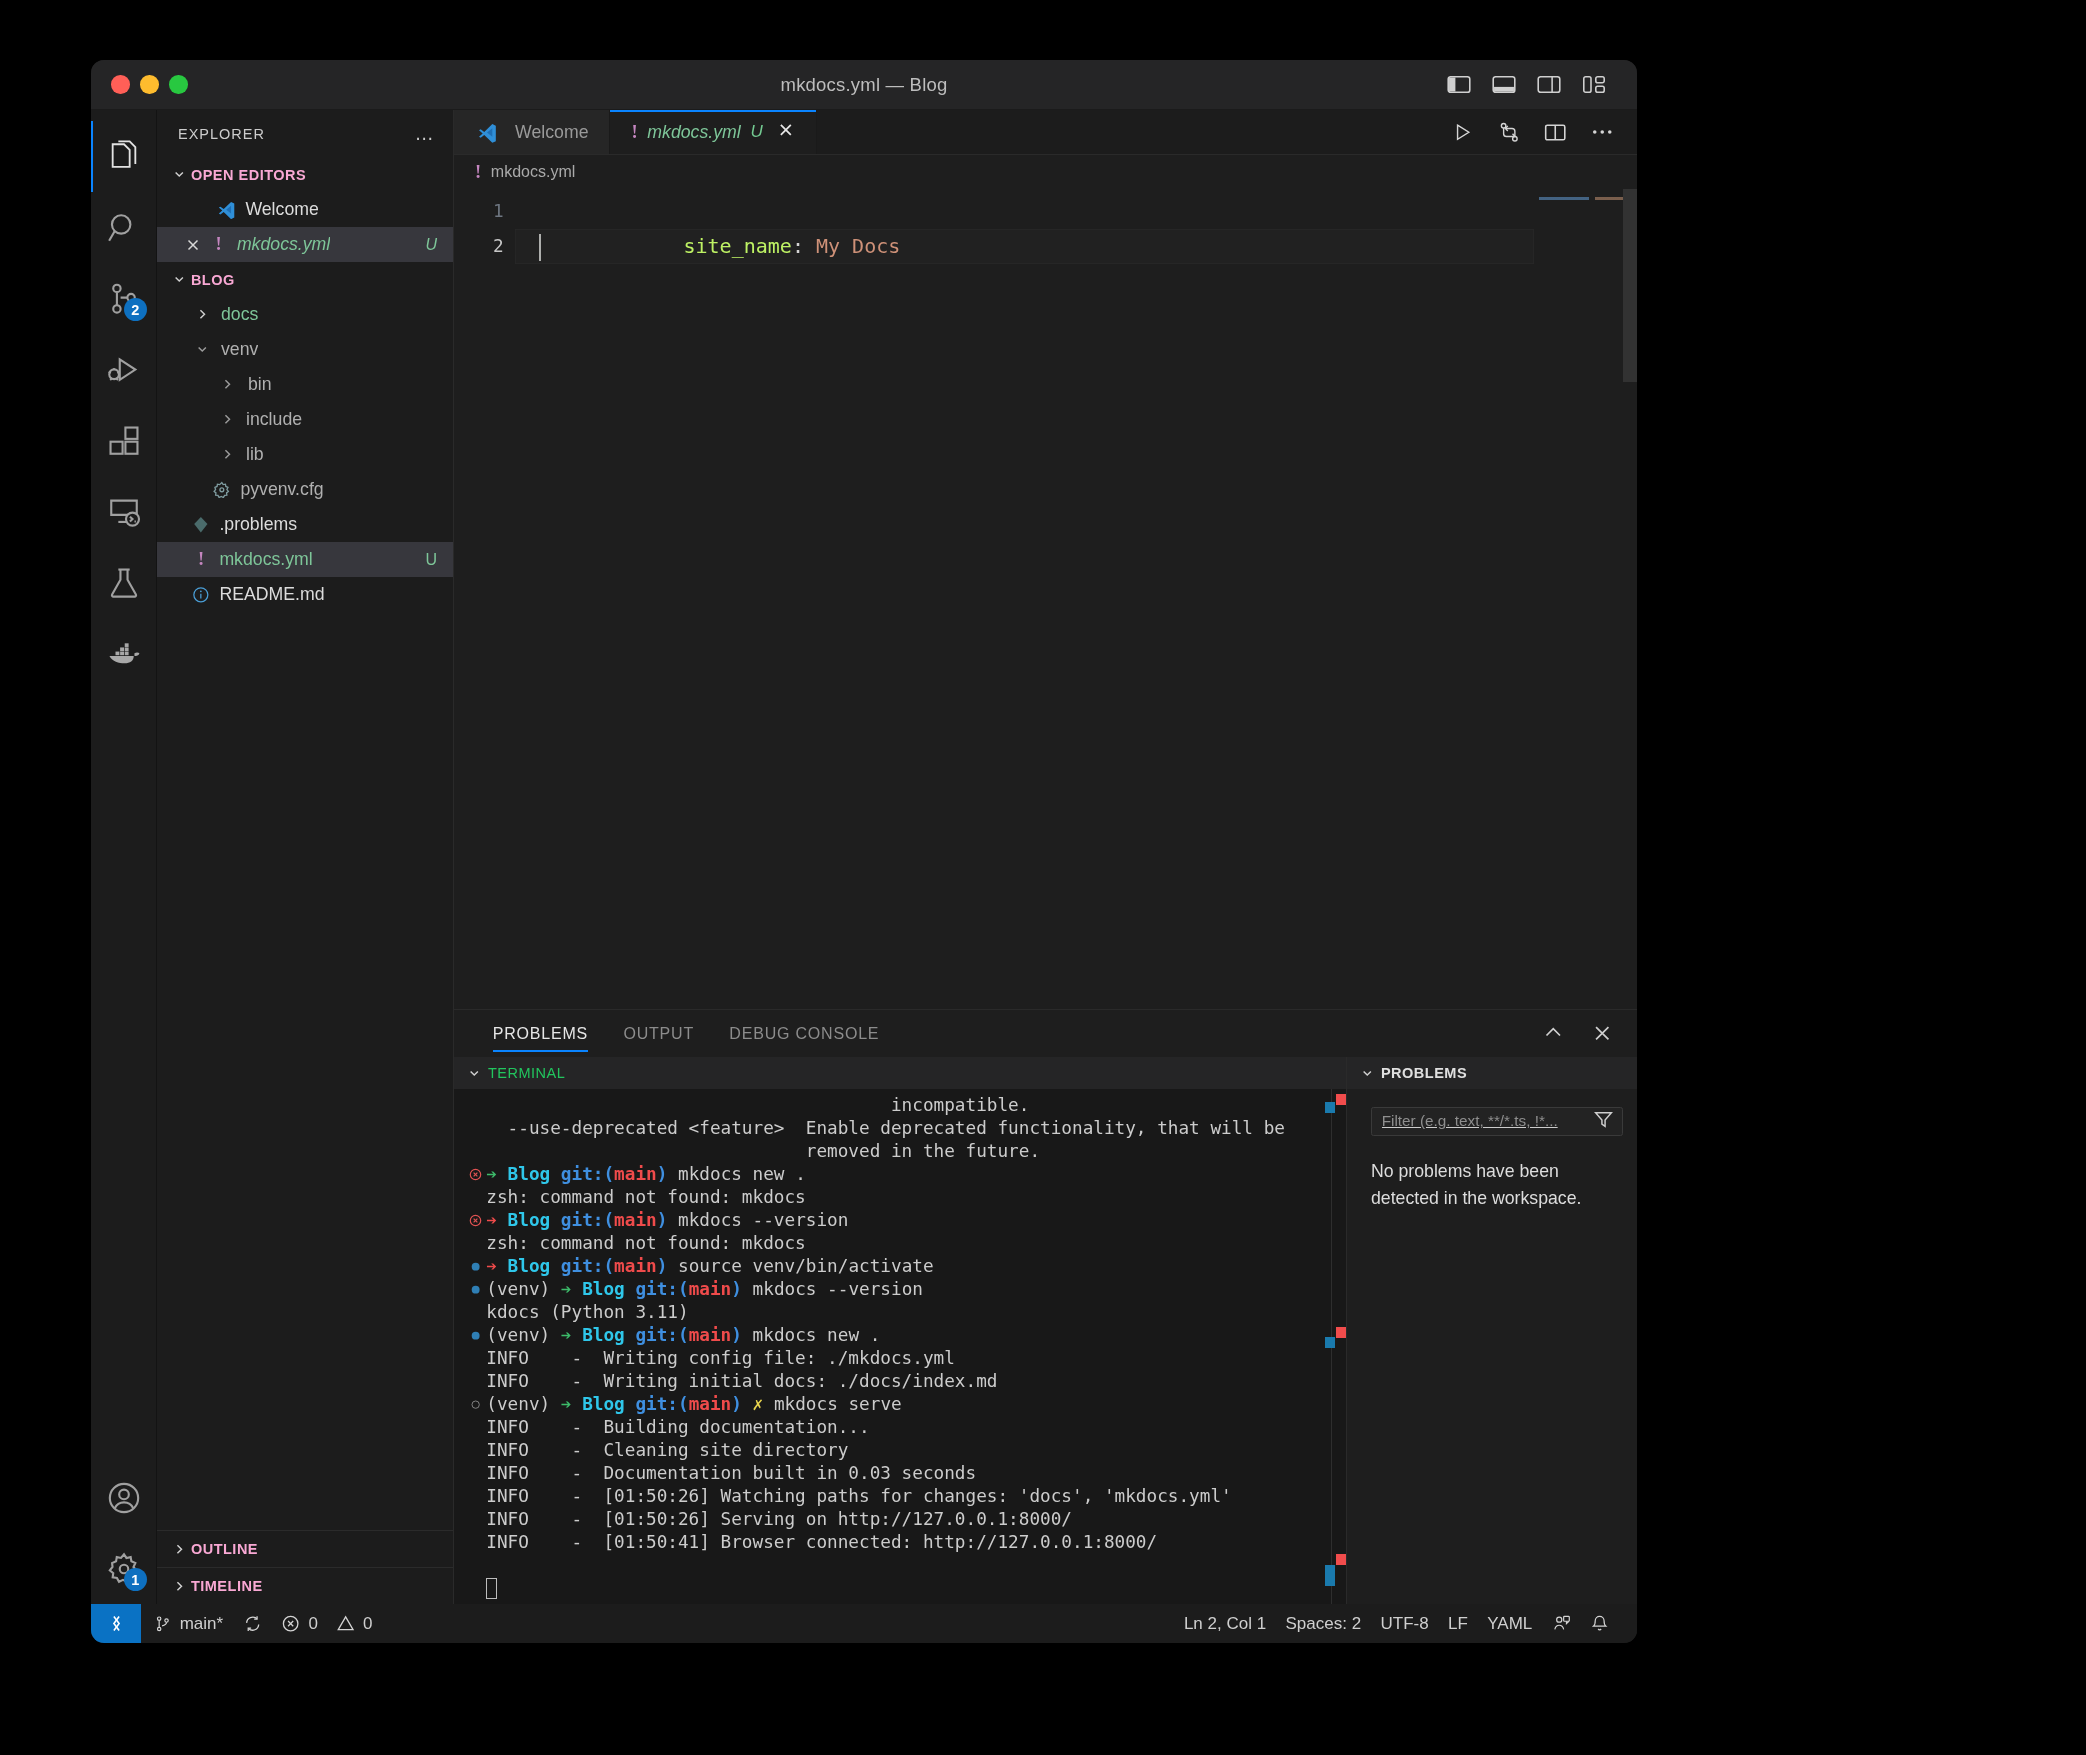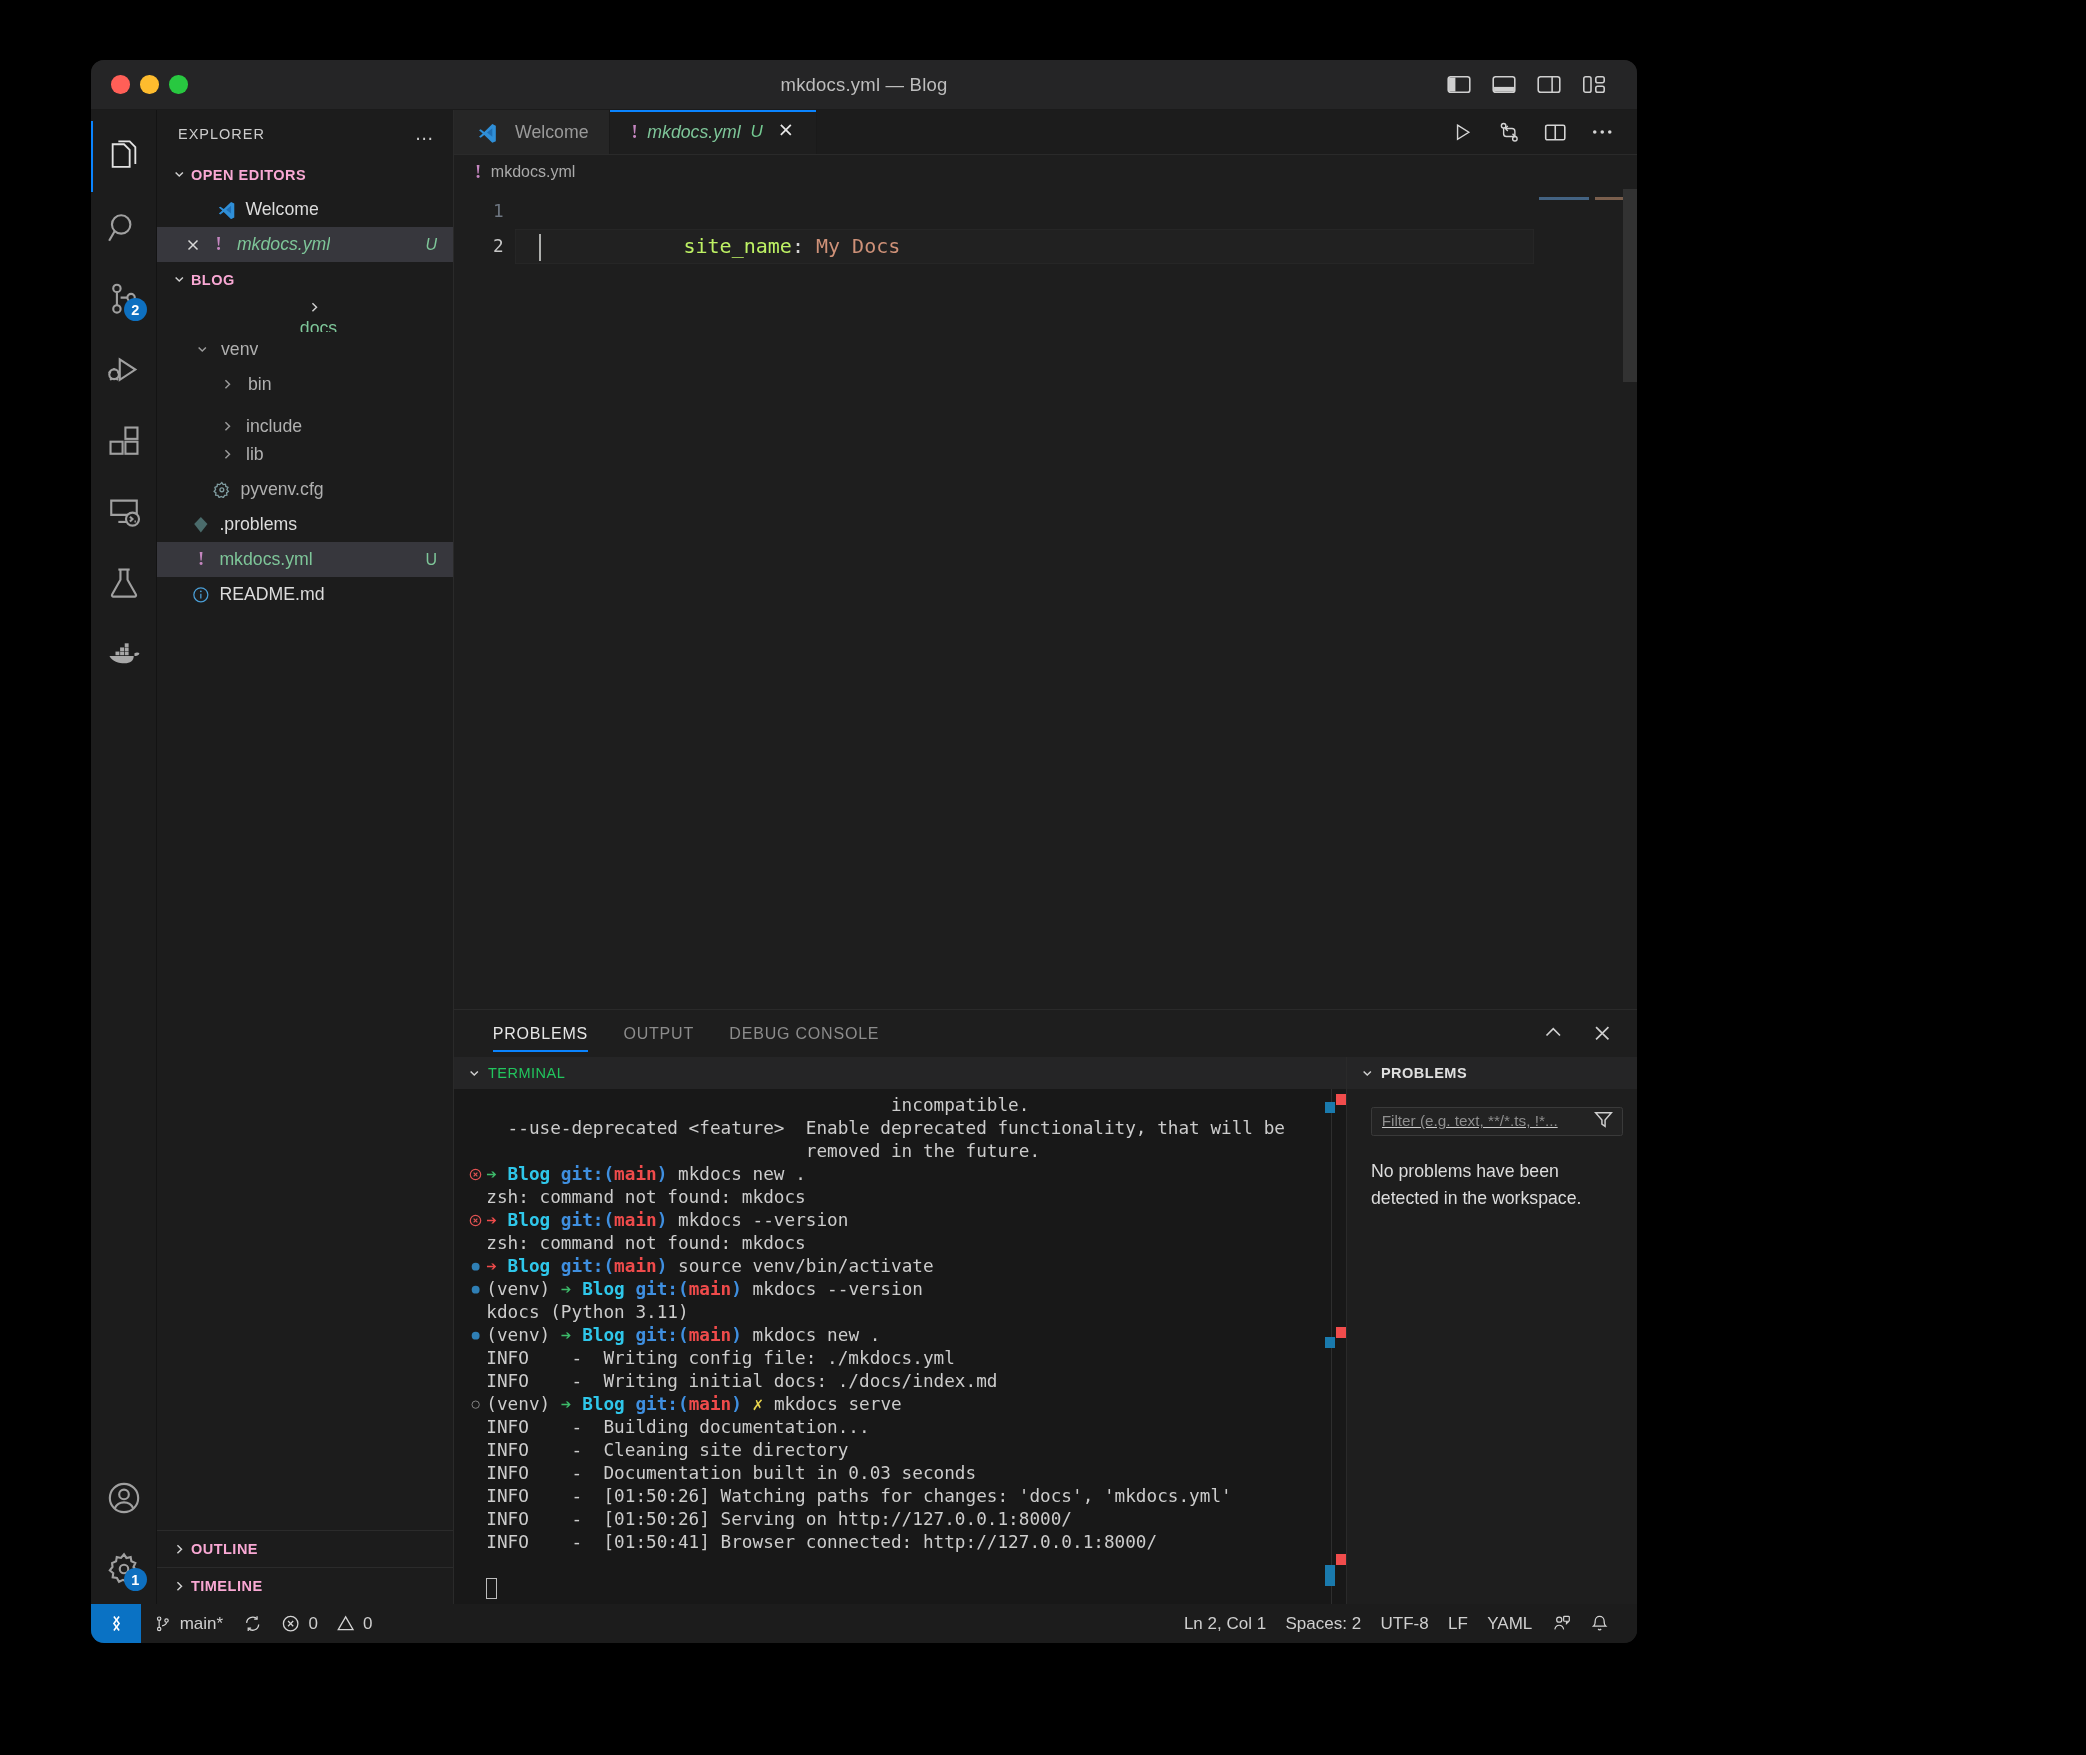--- a/index.html
+++ b/index.html
@@ -463,21 +463,21 @@
 
       <div class="section-head">
         <span class="twisty">
           <svg width="14.5" height="14.5" viewBox="0 0 16 16" fill="none" stroke="#cfcfcf" stroke-width="1.6">
                 <path d="M4 6l4 4 4-4"></path>
               </svg>
         </span>
         <span class="section-label">BLOG</span>
       </div>
 
-      <div class="row" style="padding-left:35px;flex-direction:column;">
+      <div class="row" style="padding-left:35px;">
         <span class="twisty">
           <svg width="14.5" height="14.5" viewBox="0 0 16 16" fill="none" stroke="#cfcfcf" stroke-width="1.6">
                 <path d="M6 3.5l4.5 4.5L6 12.5"></path>
               </svg>
         </span>
         <span class="rname green-t" style="margin-left:8px;">docs</span>
         <span class="rsuffix"><span class="dot-green"></span></span>
       </div>
 
       <div class="row" style="padding-left:35px;">
@@ -491,21 +491,21 @@
 
       <div class="row" style="padding-left:60px;">
         <span class="twisty">
           <svg width="14.5" height="14.5" viewBox="0 0 16 16" fill="none" stroke="#9b9b9b" stroke-width="1.6">
                 <path d="M6 3.5l4.5 4.5L6 12.5"></path>
               </svg>
         </span>
         <span class="rname grey-t" style="margin-left:10px;">bin</span>
       </div>
 
-      <div class="row" style="padding-left:60px;align-items:flex-end;">
+      <div class="row" style="padding-left:60px;">
         <span class="twisty">
           <svg width="14.5" height="14.5" viewBox="0 0 16 16" fill="none" stroke="#9b9b9b" stroke-width="1.6">
                 <path d="M6 3.5l4.5 4.5L6 12.5"></path>
               </svg>
         </span>
         <span class="rname grey-t" style="margin-left:8px;">include</span>
       </div>
 
       <div class="row" style="padding-left:60px;">
         <span class="twisty">

